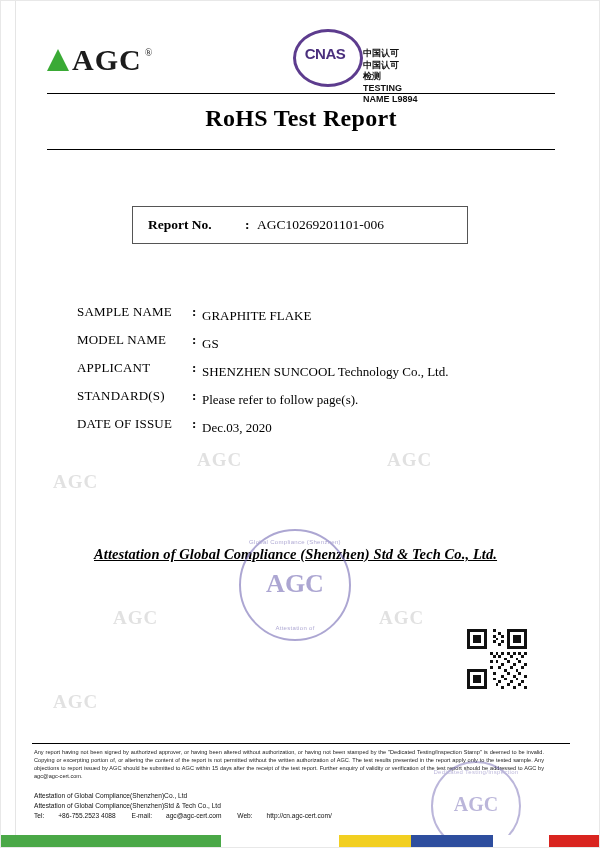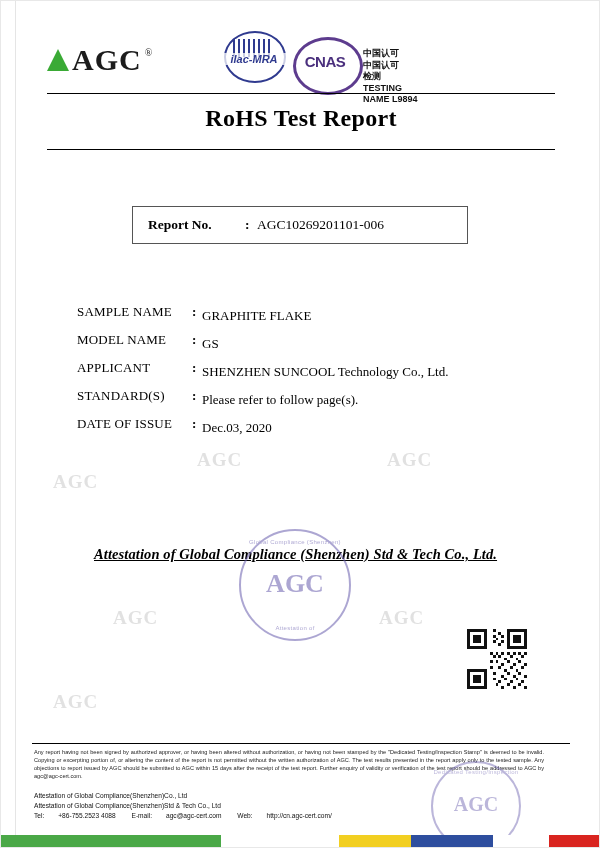--- a/index.html
+++ b/index.html
@@ -101,21 +101,21 @@
     text-align: center;
     font-family: "Liberation Sans", sans-serif;
     font-size: 6px;
     color: #2f3a8f;
   }
 
   
   .cnas {
     position: absolute;
     left: 288px;
-    top: 16px;
+    top: 8px;
     width: 72px;
     height: 58px;
   }
   .cnas .circ {
     position: absolute;
     left: 4px; top: 2px;
     width: 64px; height: 52px;
     border: 3px solid #5d3c8e;
     border-radius: 50%;
   }
@@ -349,26 +349,20 @@
   <div class="edge-left"></div>
 
   <div class="header">
 
     <div class="agc-logo">
       <span class="tri"></span>
       <span class="word">AGC</span>
       <span class="reg">®</span>
     </div>
 
-    <div class="ilac">
-      <span class="ring"></span>
-      <span class="bars"></span>
-      <span class="label">ilac-MRA</span>
-      <span class="sub"></span>
-    </div>
 
     <div class="cnas">
       <span class="circ"></span>
       <span class="txt">CNAS</span>
     </div>
 
     <div class="cnas-text">
       <div class="cn">中国认可</div>
       <div class="cn">中国认可</div>
       <div class="cn">检测</div>

